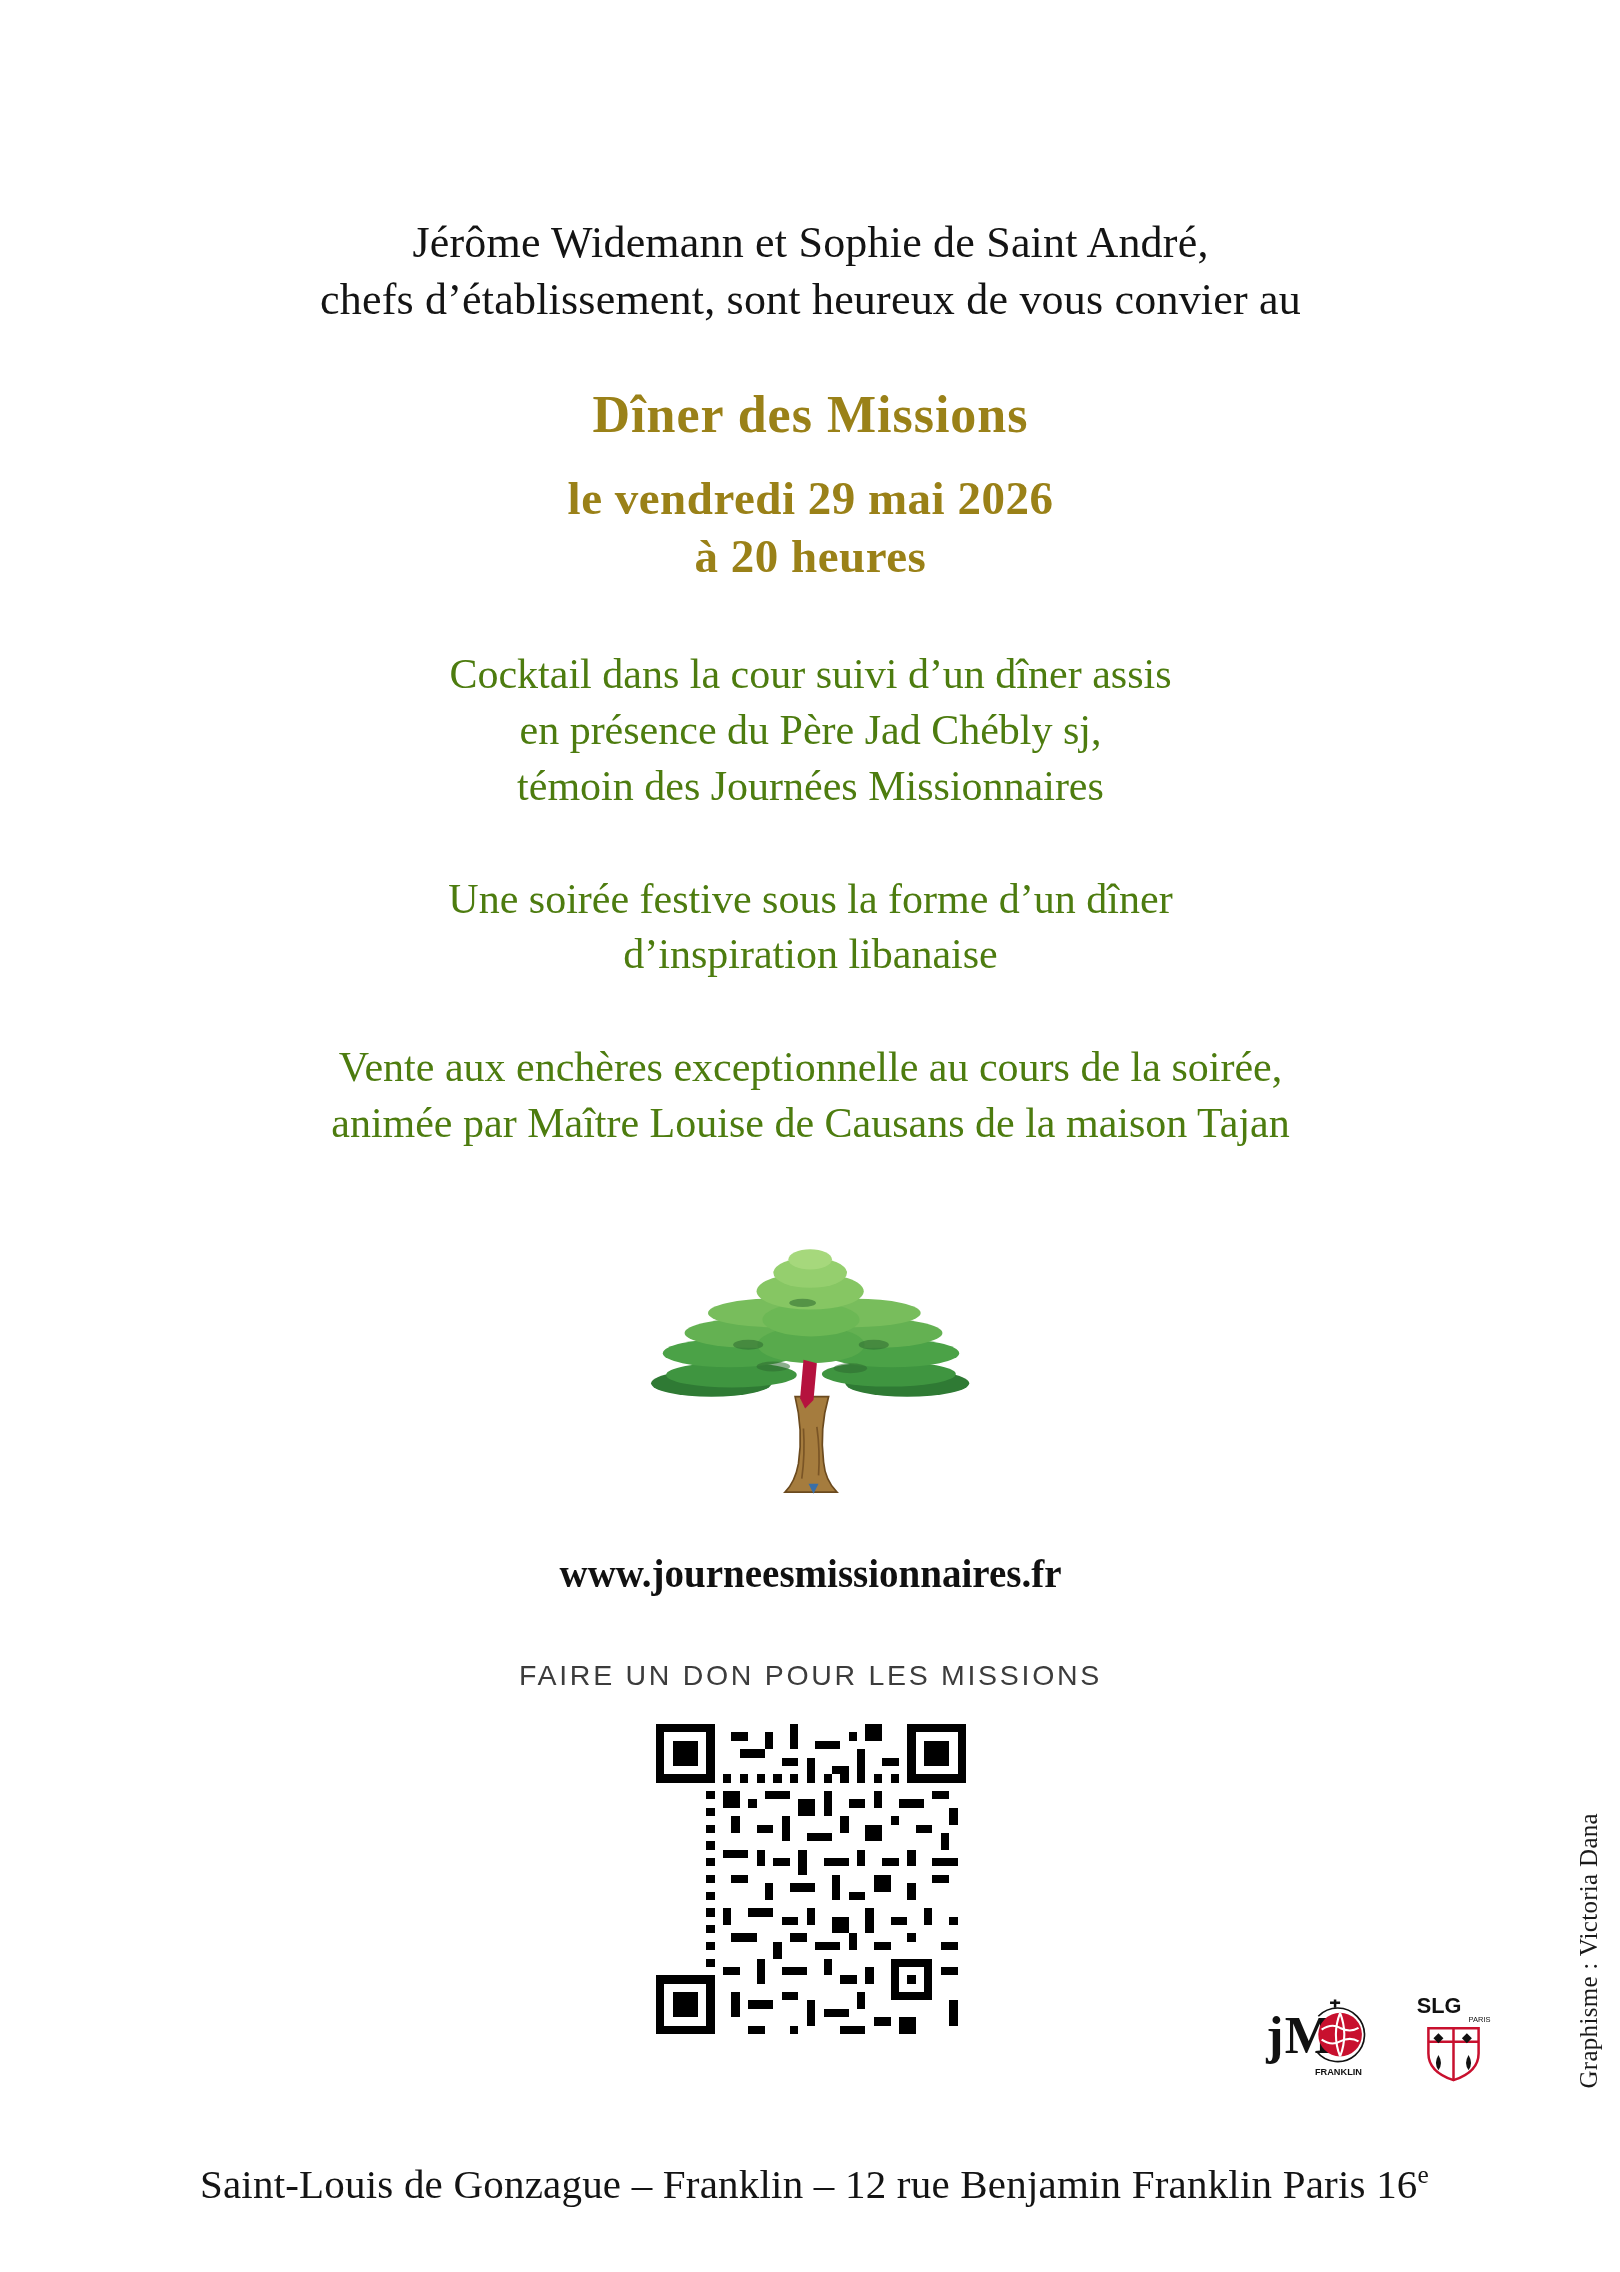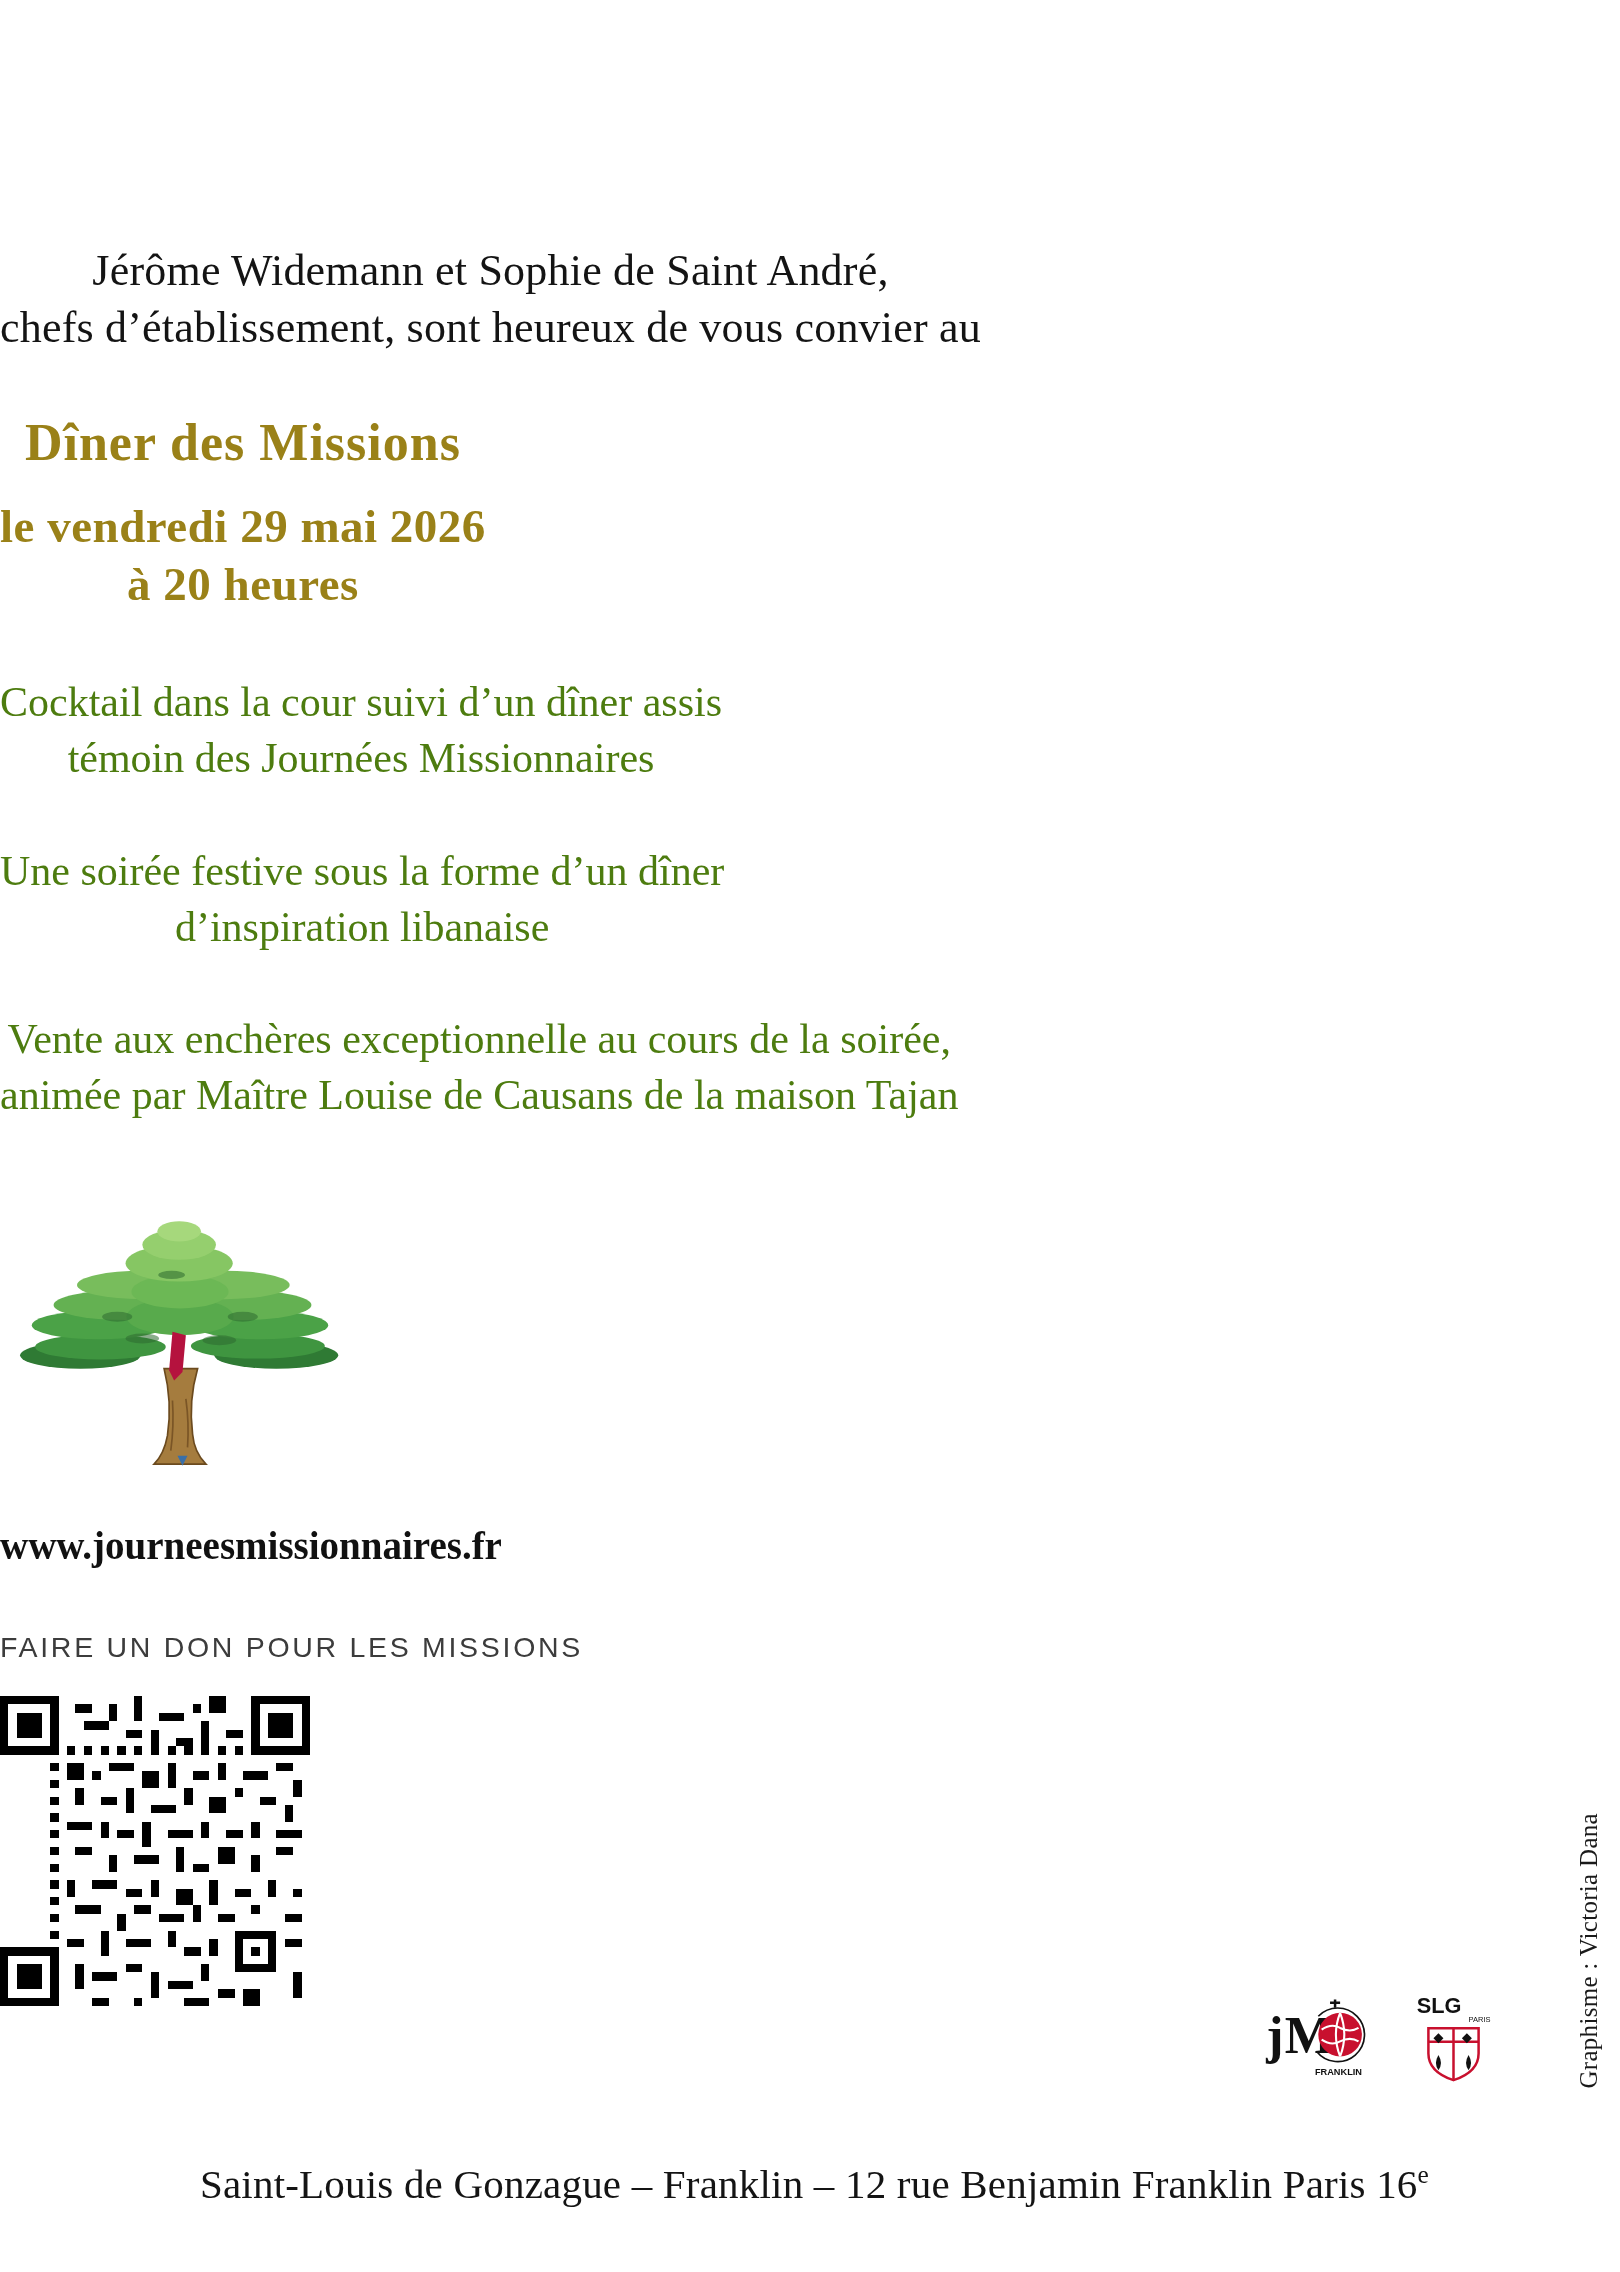--- a/index.html
+++ b/index.html
@@ -14,22 +14,21 @@
     font-family: "Liberation Serif", serif;
     color: #1a1a1a;
     overflow: hidden;
   }
 
   .page {
     position: absolute;
     inset: 0;
     display: flex;
     flex-direction: column;
-    align-items: flex-start;
-    margin-top: 28px;
+    align-items: center;
   }
 
   
   .intro {
     margin-top: 214px;
     text-align: center;
     font-size: 44px;
     line-height: 1.30;
     letter-spacing: 0.2px;
     color: #141414;
@@ -175,20 +174,21 @@
   </div>
 
   <div class="headline">
     <span class="title">Dîner des Missions</span>
     <span class="date">le vendredi 29 mai 2026</span>
     <span class="hour">à 20 heures</span>
   </div>
 
   <div class="para p-cocktail">
     <span class="l">Cocktail dans la cour suivi d’un dîner assis</span>
+    <span class="l">en présence du Père Jad Chébly sj,</span>
     <span class="l">témoin des Journées Missionnaires</span>
   </div>
 
   <div class="para p-soiree">
     <span class="l">Une soirée festive sous la forme d’un dîner</span>
     <span class="l">d’inspiration libanaise</span>
   </div>
 
   <div class="para p-vente">
     <span class="l">Vente aux enchères exceptionnelle au cours de la soirée,</span>

